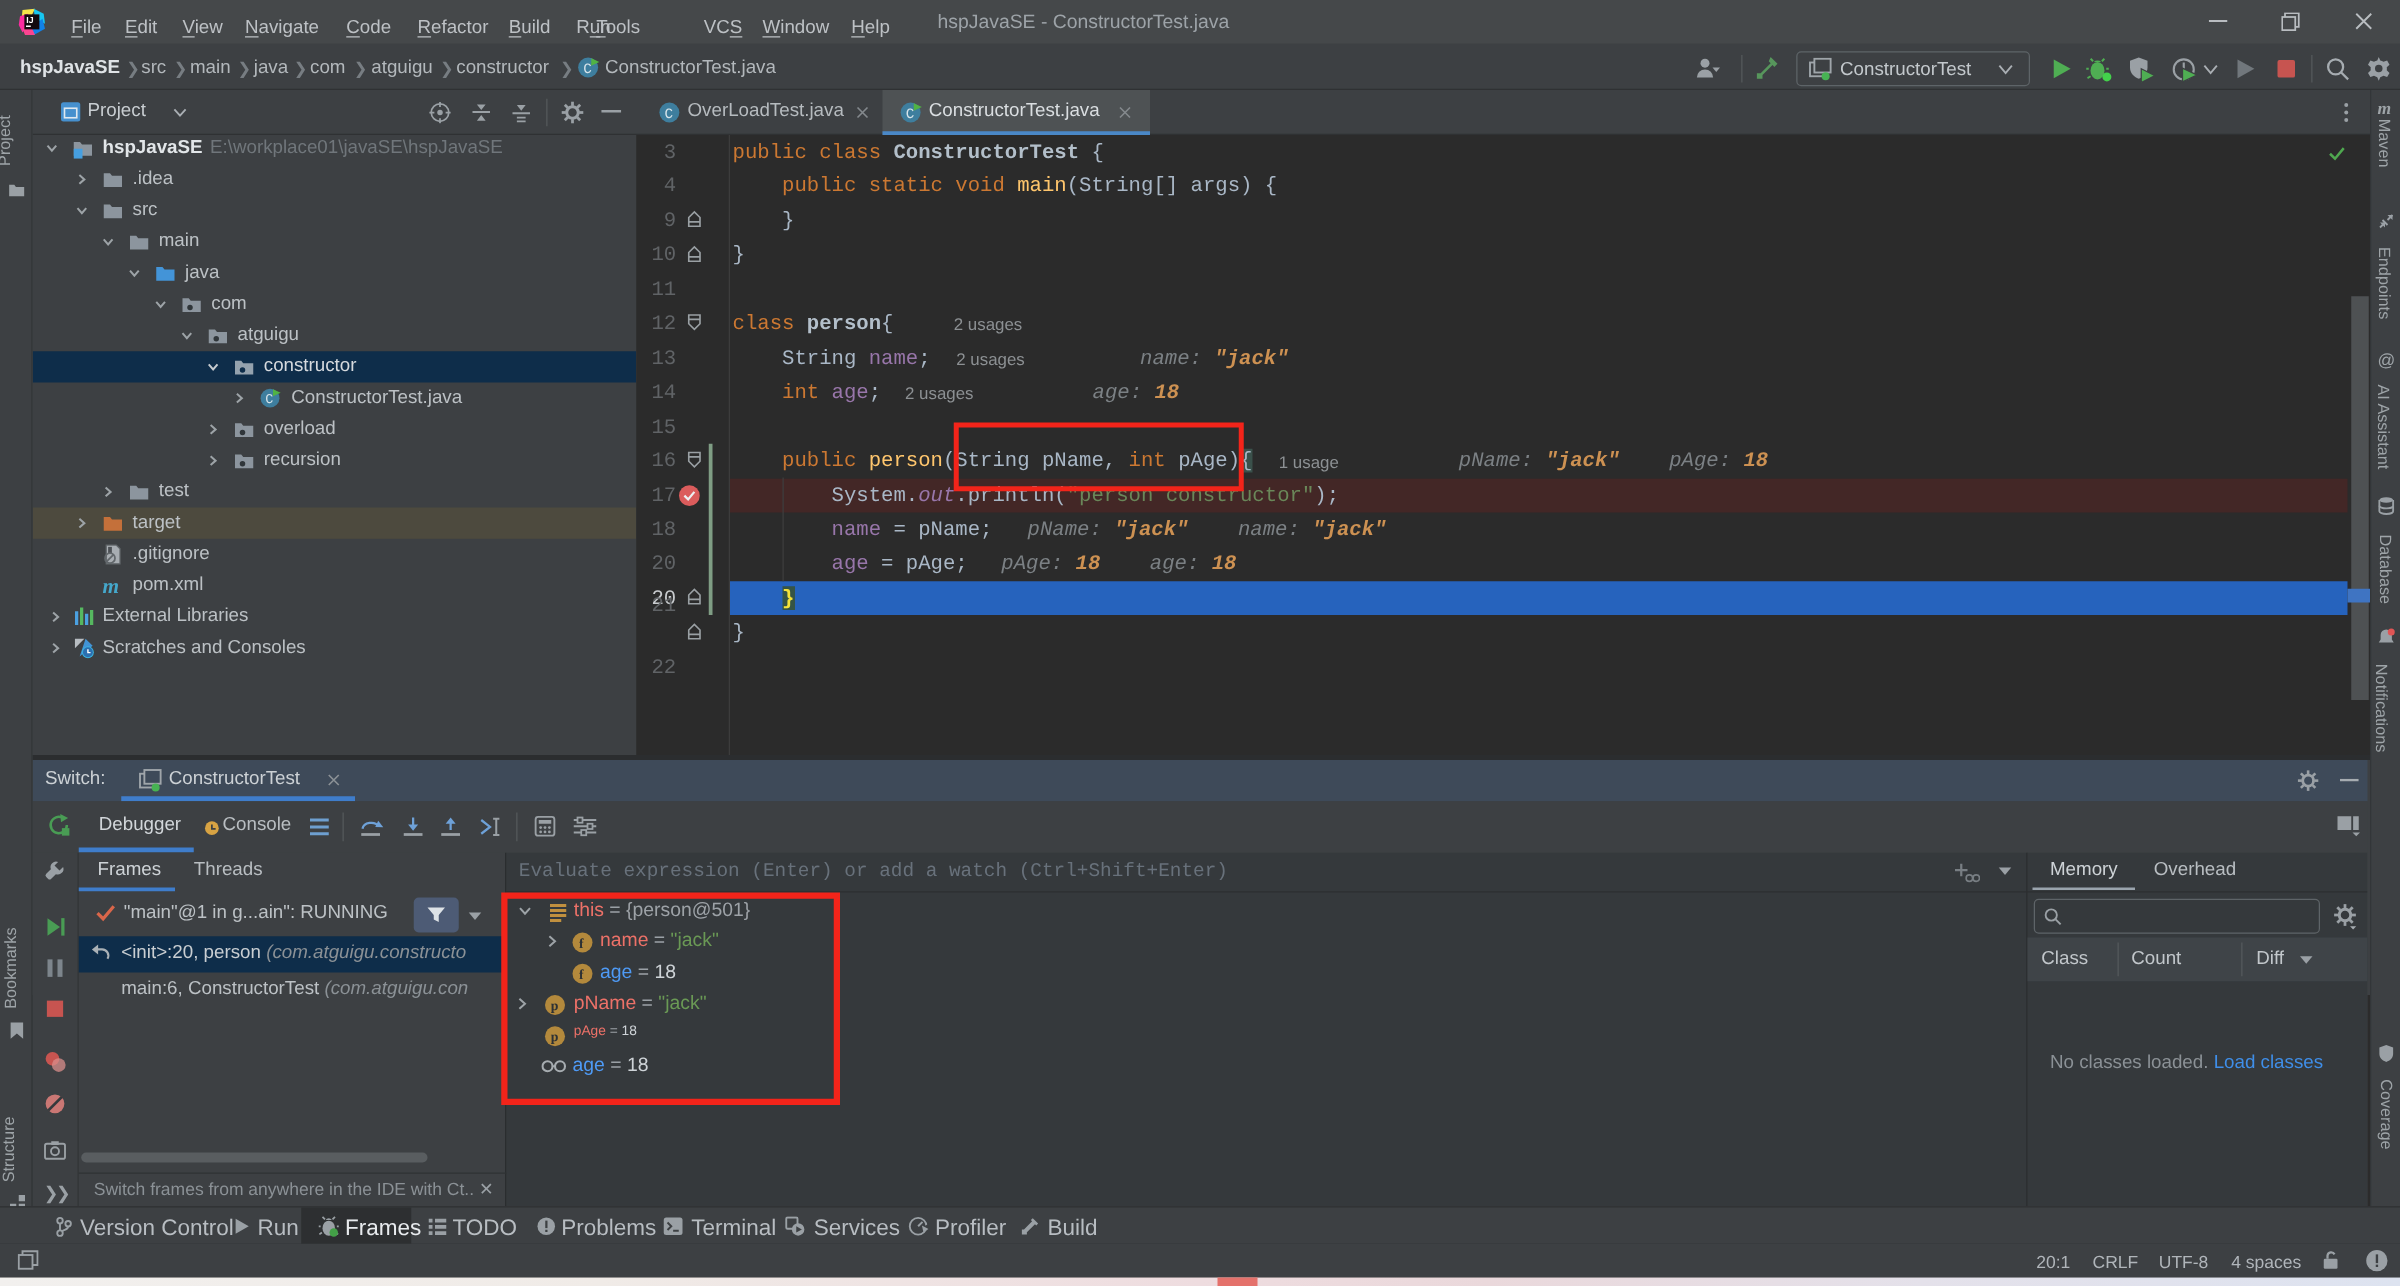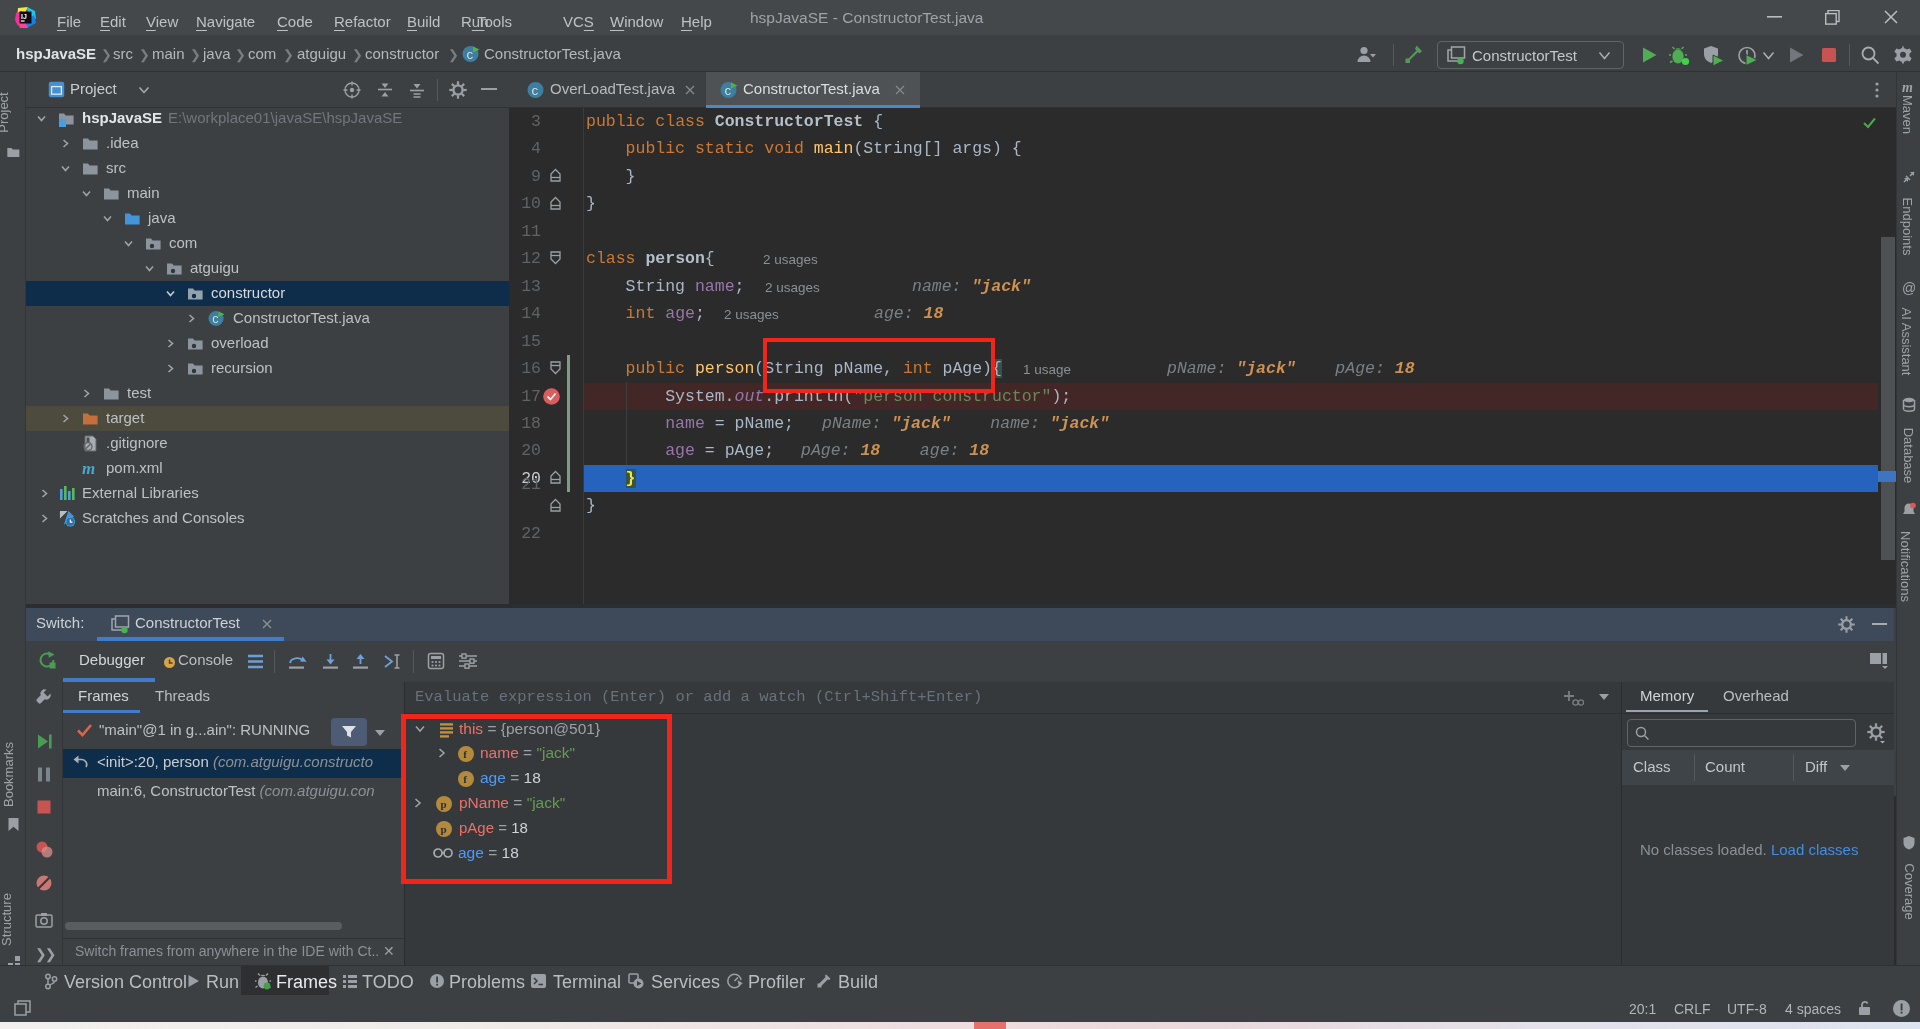--- a/index.html
+++ b/index.html
@@ -725,21 +725,21 @@
   <svg class="abs" style="left:409px;top:113px" width="18" height="18" viewBox="0 0 18 18">
         <circle cx="9" cy="9" r="8" fill="#b3893c"></circle>
         <text x="5.5" y="13" fill="#2d3134" font-size="11" font-weight="bold" font-family="Liberation Serif">p</text>
       </svg>
   <span class="abs" style="left:433px;top:112px;font-size:15.5px;color:#ec7168">pName<span style="color:#9aa0a5"> = </span><span style="color:#6a9955">"jack"</span></span>
 
   <svg class="abs" style="left:409px;top:138px" width="18" height="18" viewBox="0 0 18 18">
         <circle cx="9" cy="9" r="8" fill="#b3893c"></circle>
         <text x="5.5" y="13" fill="#2d3134" font-size="11" font-weight="bold" font-family="Liberation Serif">p</text>
       </svg>
-  <span class="abs" style="left:433px;top:137px;font-size:15px;color:#ec7168">pAge<span style="color:#9aa0a5"> = </span><span style="color:#ced3d7">18</span></span>
+  <span class="abs" style="left:433px;top:137px;font-size:11px;color:#ec7168">pAge<span style="color:#9aa0a5"> = </span><span style="color:#ced3d7">18</span></span>
 
   <svg class="abs" style="left:407px;top:165px" width="22" height="12" viewBox="0 0 22 12">
     <circle cx="5" cy="6" r="4" fill="none" stroke="#a6acb0" stroke-width="1.7"></circle>
     <circle cx="15" cy="6" r="4" fill="none" stroke="#a6acb0" stroke-width="1.7"></circle>
     <path d="M9 6 H11" stroke="#a6acb0" stroke-width="1.7"></path>
   </svg>
   <span class="abs" style="left:432px;top:162px;font-size:15.5px;color:#4e9af5">age<span style="color:#9aa0a5"> = </span><span style="color:#ced3d7">18</span></span>
 
   <div class="abs" style="left:1601px;top:37px;width:229px;height:28px;border:1.5px solid #5e6468;border-radius:4px"></div>
   <svg class="abs" style="left:1609px;top:44px" width="15" height="15" viewBox="0 0 15 15">

